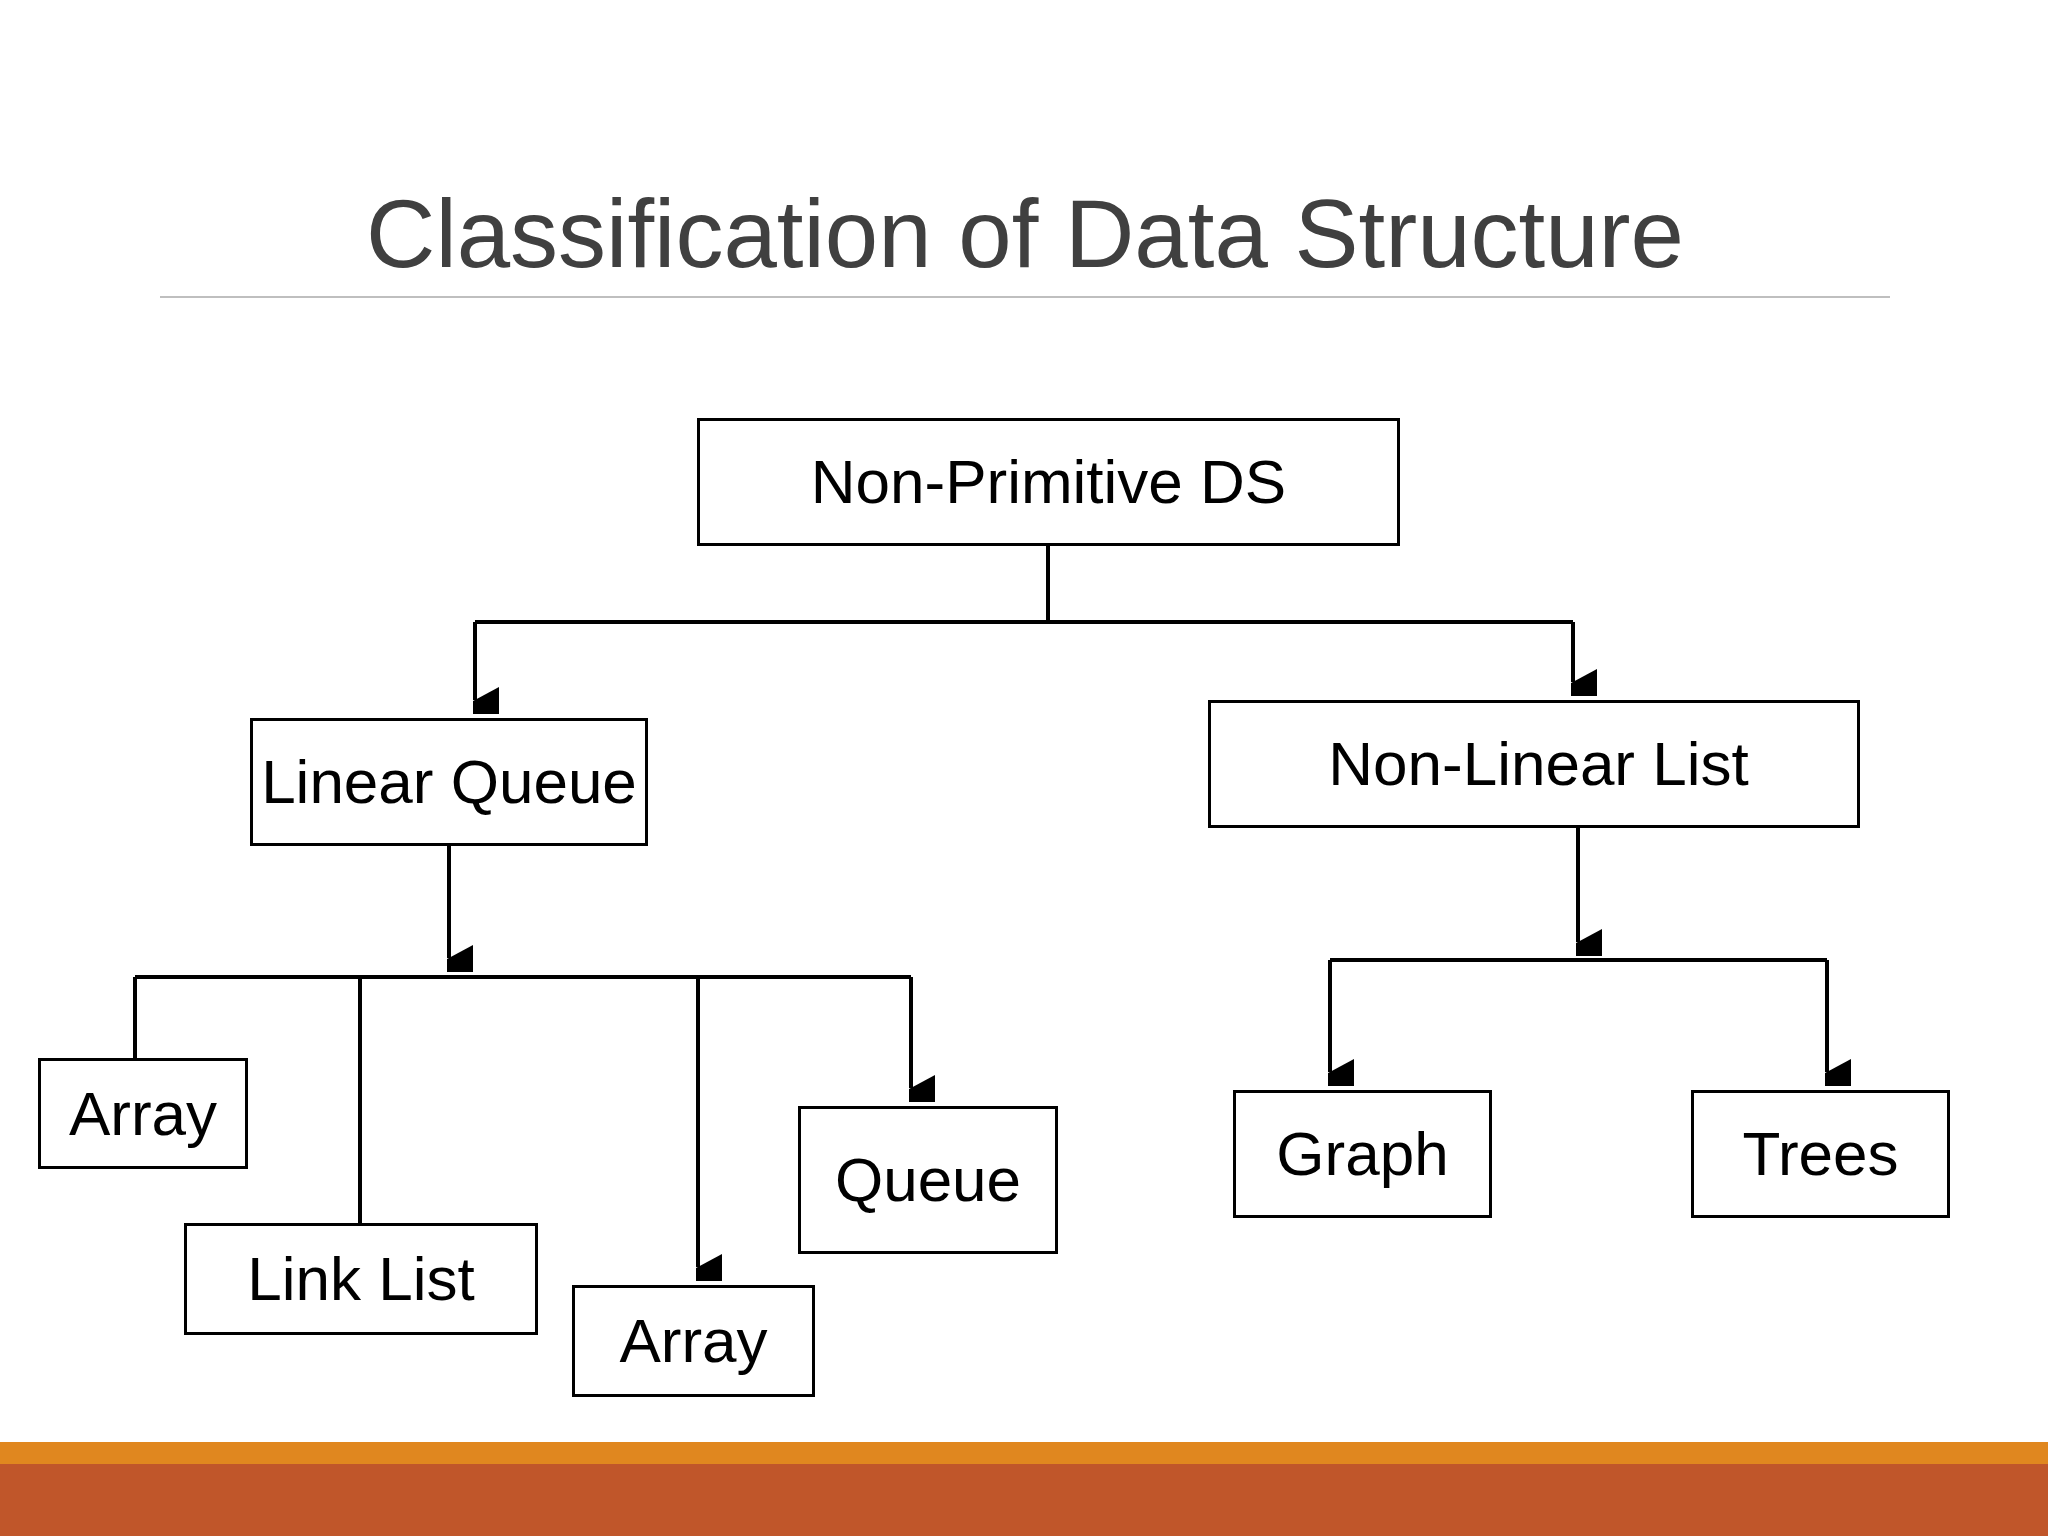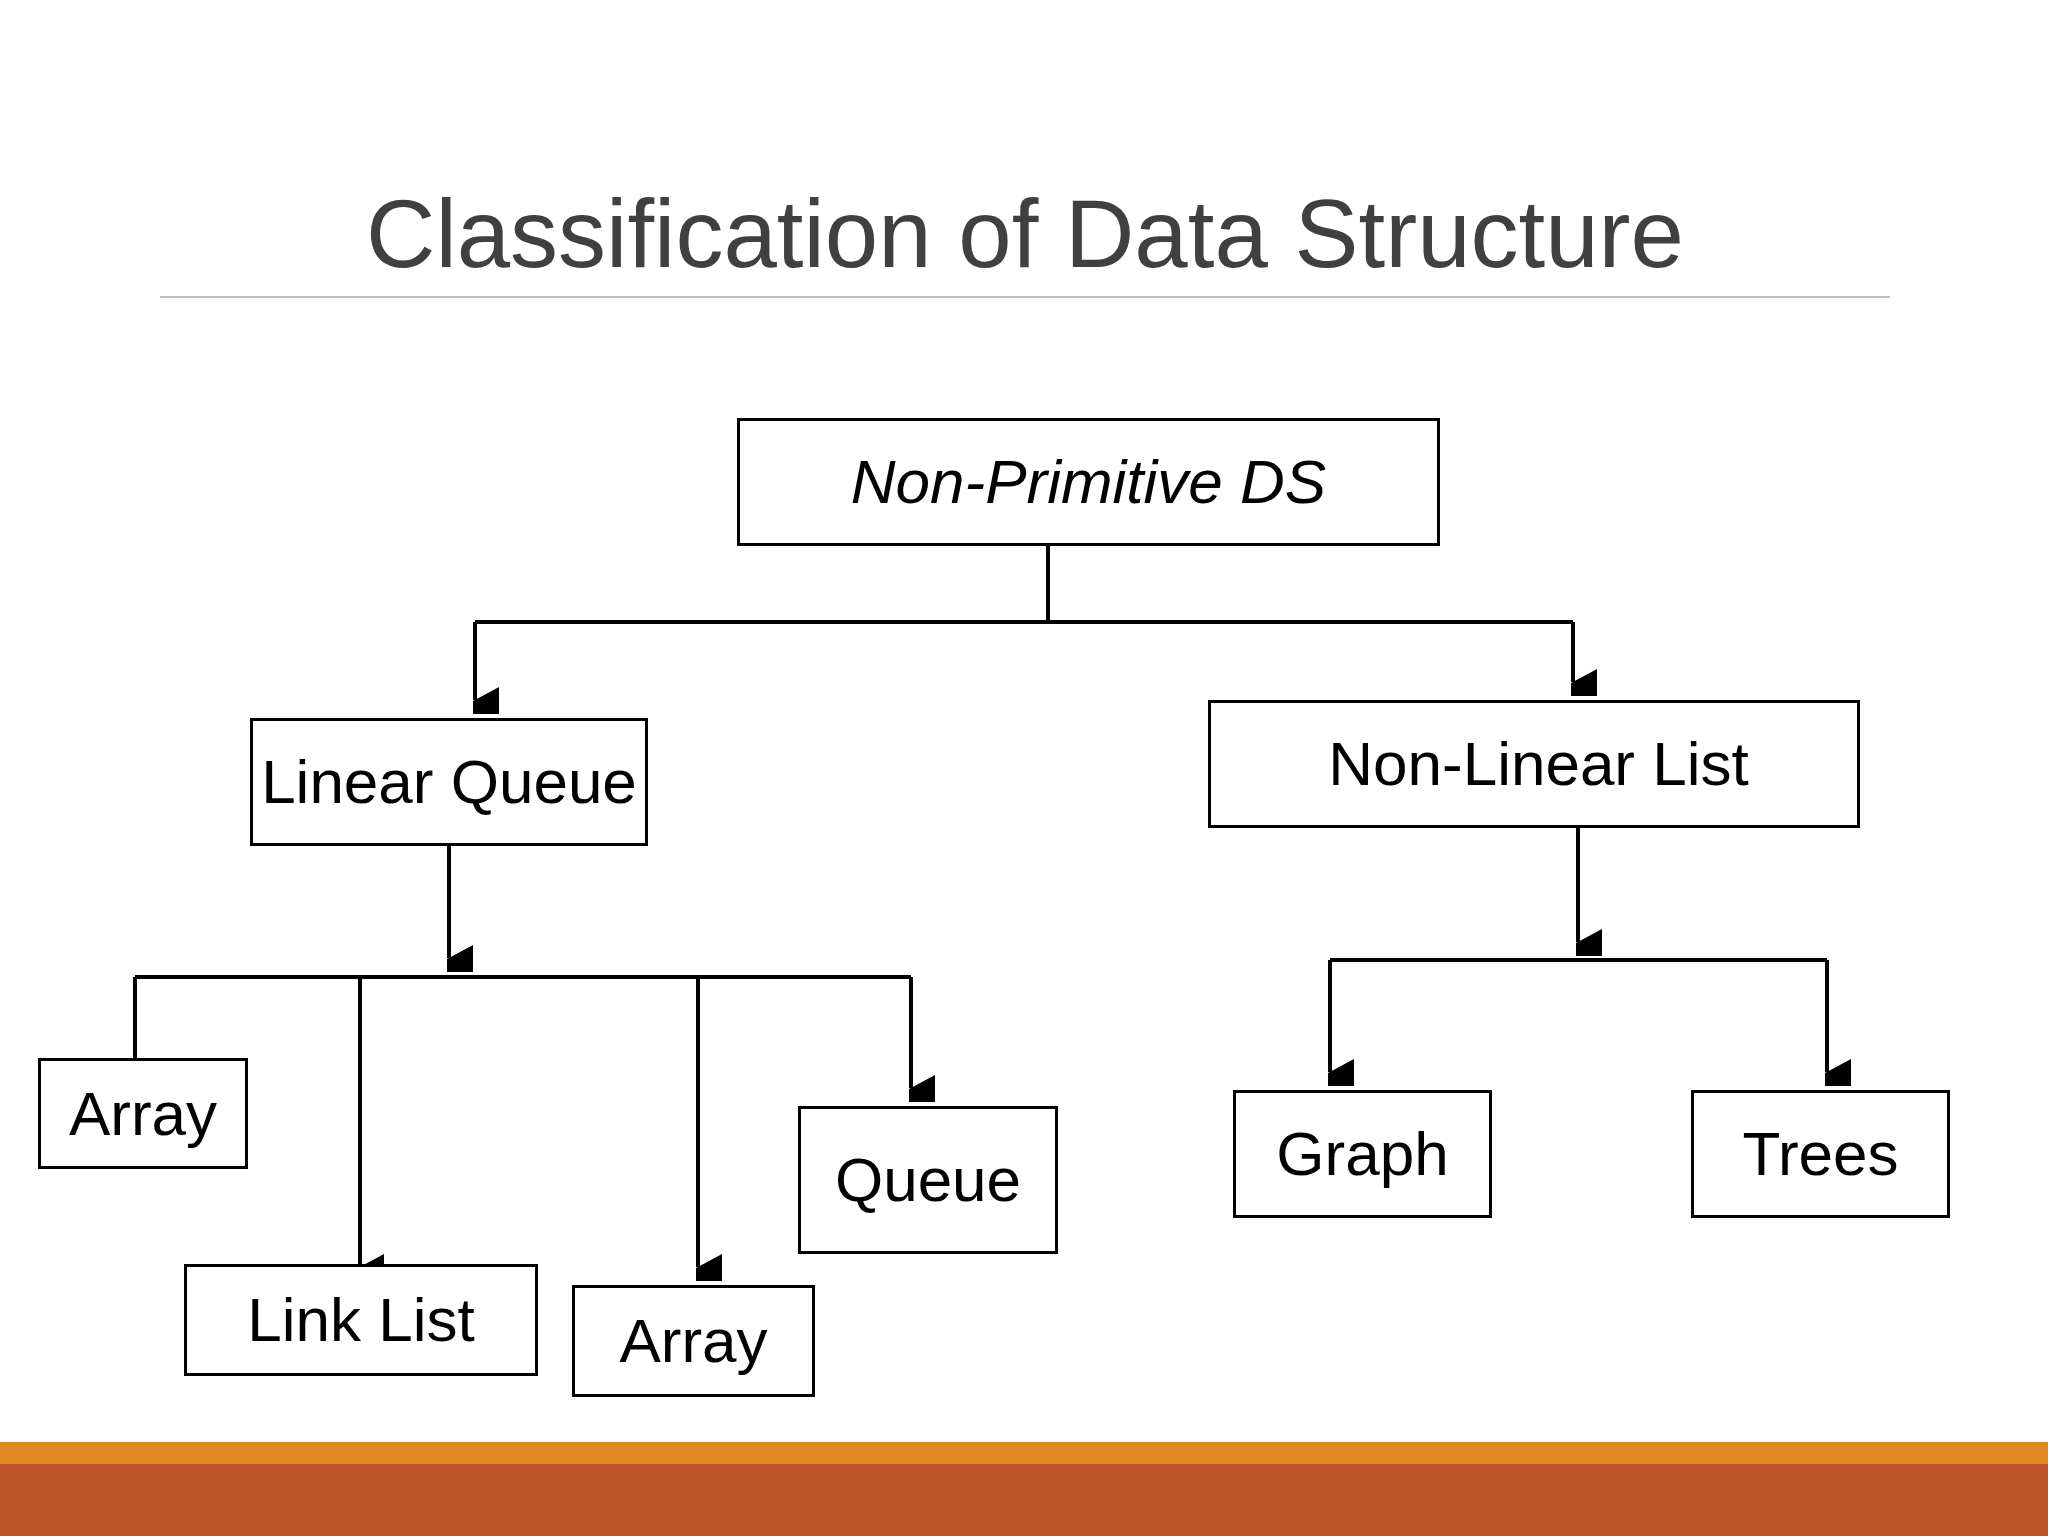--- a/index.html
+++ b/index.html
@@ -121,37 +121,37 @@
         <path d="M 1578 828 L 1578 942" marker-end="url(#arrowdown)"></path>
 
         <path d="M 1330 960 L 1827 960"></path>
 
         <path d="M 1330 960 L 1330 1072" marker-end="url(#arrowdown)"></path>
 
         <path d="M 1827 960 L 1827 1072" marker-end="url(#arrowdown)"></path>
       </g>
     </svg>
 
-    <div class="node-box" style="left:737px;top:418px;width:703px;height:128px;font-style:italic;">
+    <div class="node-box" style="left:697px;top:418px;width:703px;height:128px;">
       <span class="node-label">Non-Primitive DS</span>
     </div>
 
     <div class="node-box" style="left:250px;top:718px;width:398px;height:128px;">
       <span class="node-label">Linear Queue</span>
     </div>
 
     <div class="node-box" style="left:1208px;top:700px;width:652px;height:128px;padding-left:9px;">
       <span class="node-label">Non-Linear List</span>
     </div>
 
     <div class="node-box" style="left:38px;top:1058px;width:210px;height:111px;">
       <span class="node-label">Array</span>
     </div>
 
-    <div class="node-box" style="left:184px;top:1264px;width:354px;height:112px;">
+    <div class="node-box" style="left:184px;top:1223px;width:354px;height:112px;">
       <span class="node-label">Link List</span>
     </div>
 
     <div class="node-box" style="left:572px;top:1285px;width:243px;height:112px;">
       <span class="node-label">Array</span>
     </div>
 
     <div class="node-box" style="left:798px;top:1106px;width:260px;height:148px;">
       <span class="node-label">Queue</span>
     </div>

